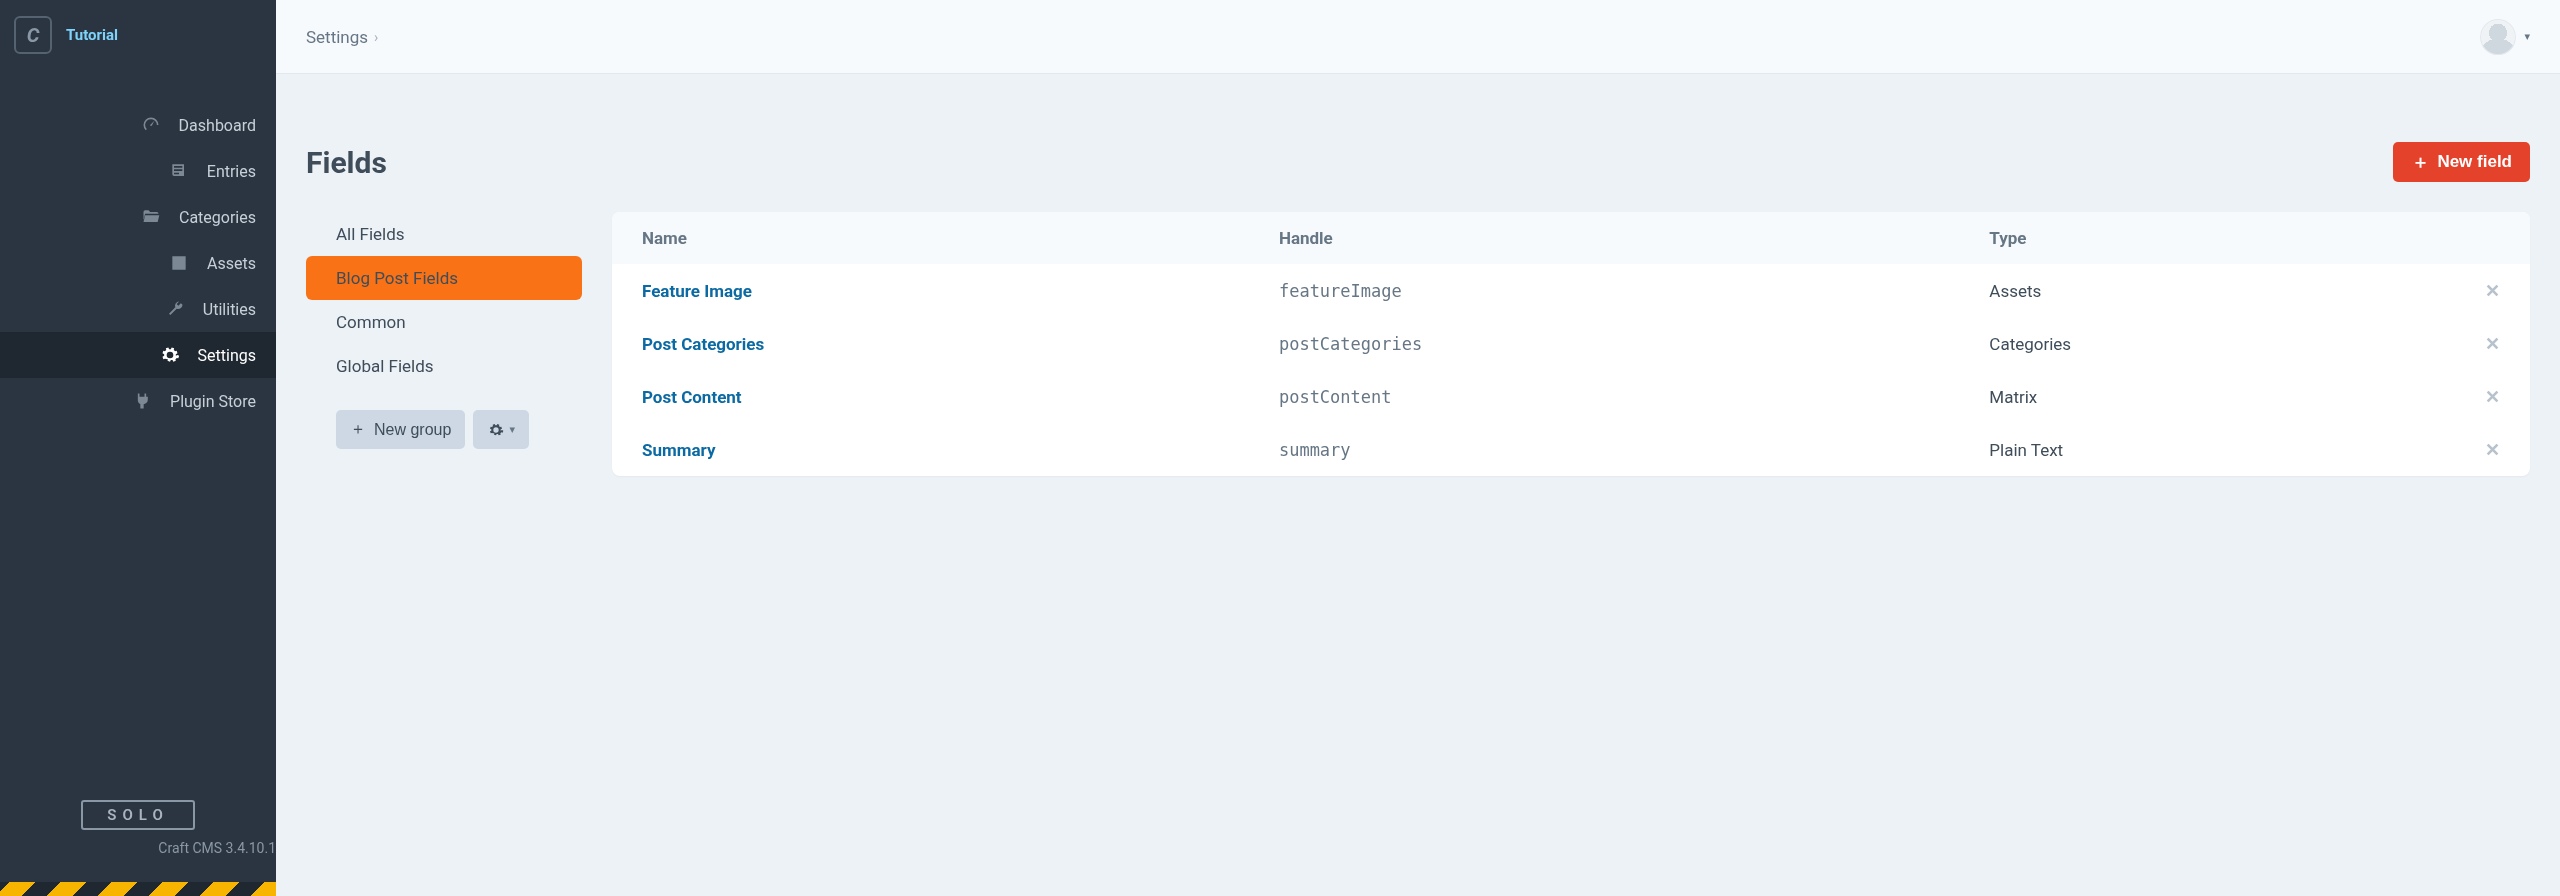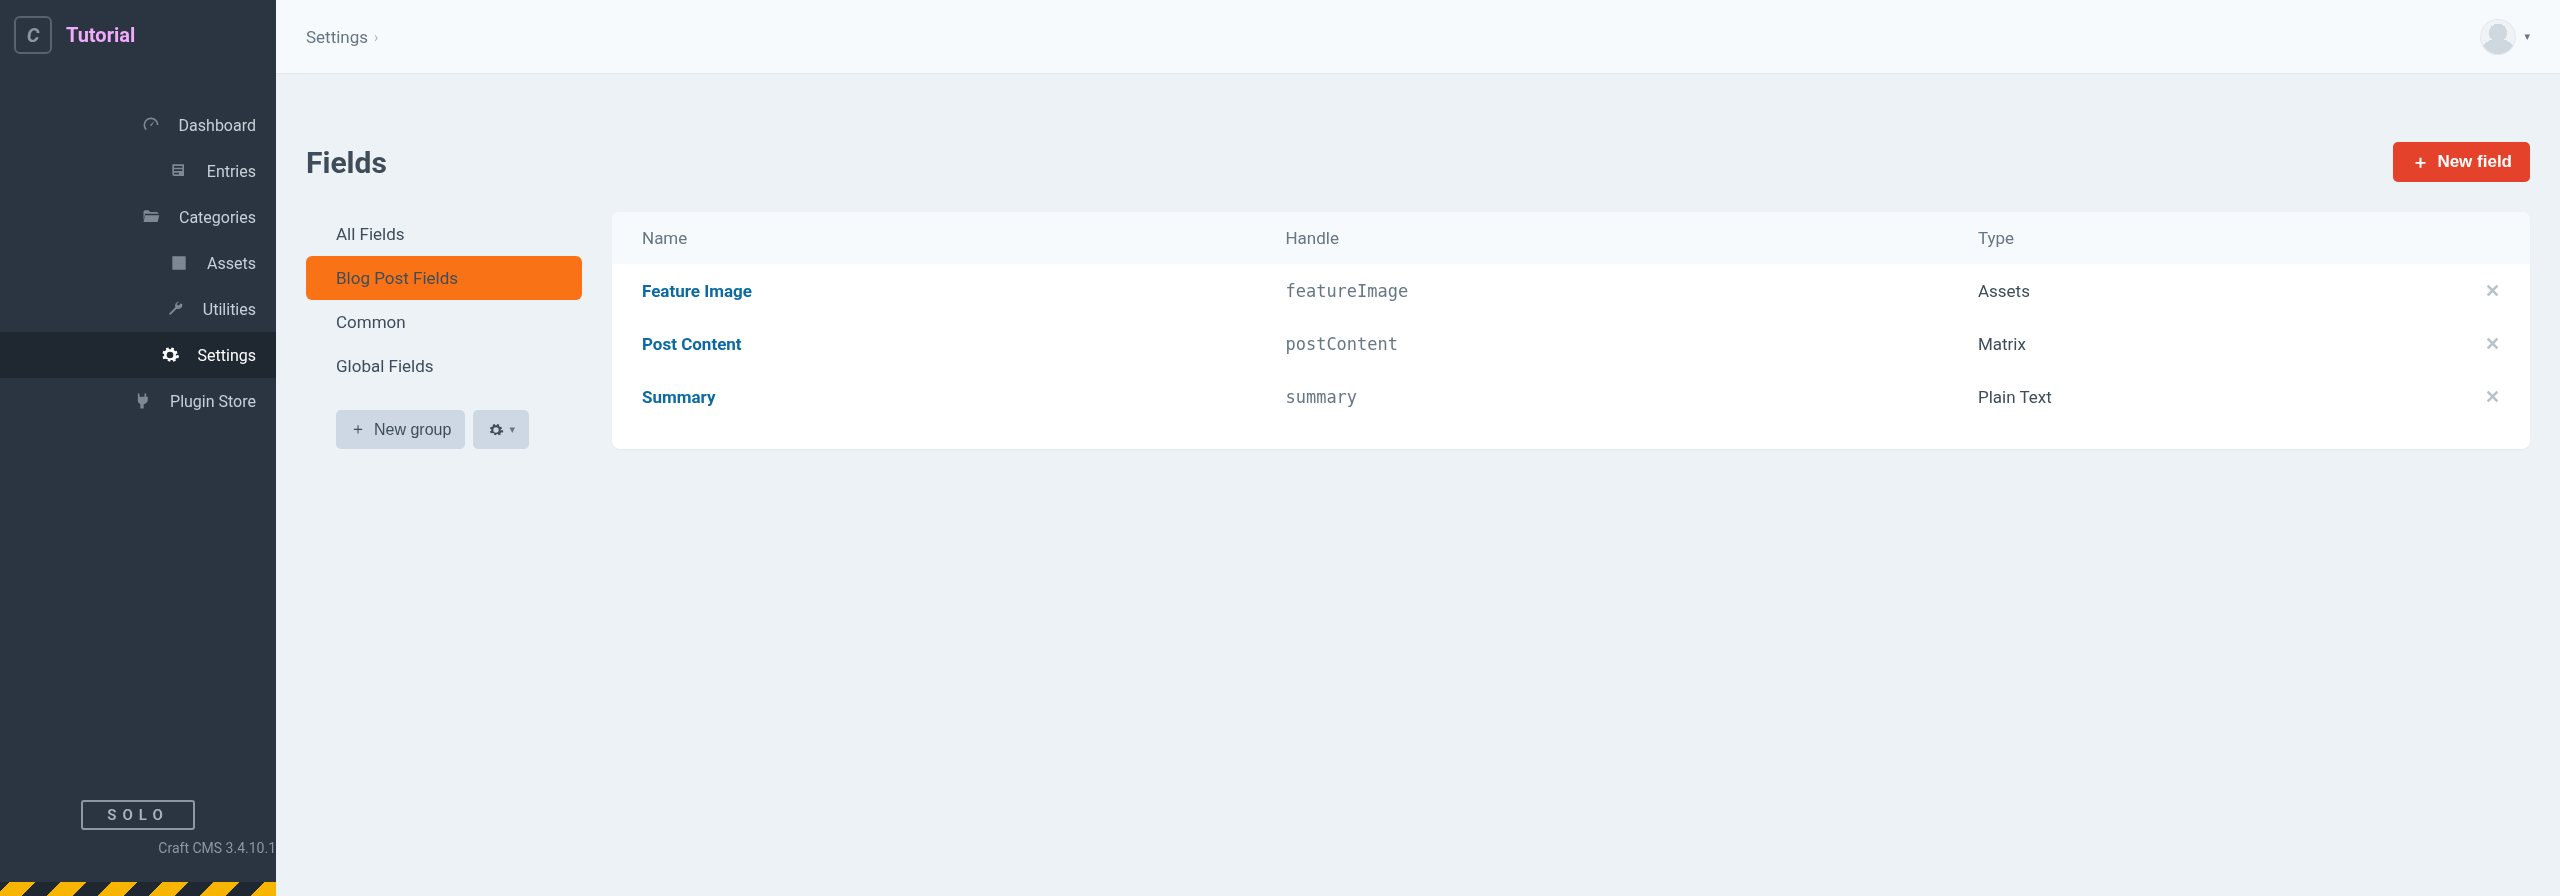--- a/index.html
+++ b/index.html
@@ -35,21 +35,21 @@
 .logo-box {
   width: 38px; height: 38px;
   border: 2px solid #556270;
   border-radius: 6px;
   display: flex; align-items: center; justify-content: center;
   color: #8a97a5;
   font-weight: 700;
   font-style: italic;
   font-size: 20px;
 }
-.site-name { color: #f0abfc; font-weight: 700; font-size: 20px; }
+.site-name { color: #7dd3fc; font-weight: 700; font-size: 15px; }
 .nav { padding-top: 30px; }
 .nav-item {
   display: flex; align-items: center;
   gap: 16px;
   padding: 11px 20px;
   font-size: 16px;
   color: #c7d0d9;
   cursor: pointer;
   justify-content: flex-end;
 }
@@ -125,21 +125,21 @@
 }
 .btn-icon-only { width:56px; justify-content:center; gap:6px;}
 .panel {
   flex:1;
   background:#fff; border-radius:8px; overflow:hidden;
   box-shadow: 0 1px 2px rgba(20,30,40,.04);
 }
 .thead { background:#f7fafc; }
 table { width:100%; border-collapse:collapse; }
 th, td { text-align:left; padding: 16px 30px; font-size:17px; }
-th { color:#667685; font-weight:400; }
+th { color:#667685; font-weight:700; }
 th:first-child,td:first-child{ padding-left:30px;}
 td.name a { color:#0b69a3; font-weight:700; text-decoration:none;}
 td.handle { font-family: ui-monospace,SFMono-Regular,Menlo,Consolas,monospace; color:#667685;}
 td.type { color:#3f4d5a; }
 td.actions { width:60px; text-align:right; color:#b8c2cc; }
 td.actions .x { cursor:pointer; font-weight:700; font-size:18px;}
 .chev-down { font-size:11px; color:#667685; }
 svg { display:block; }
 </style>
 </head>
@@ -272,20 +272,26 @@
               </tr>
             </thead>
             <tbody>
               <tr>
                 <td class="name"><a href="#">Feature Image</a></td>
                 <td class="handle">featureImage</td>
                 <td class="type">Assets</td>
                 <td class="actions"><span class="x">✕</span></td>
               </tr>
               <tr>
+                <td class="name"><a href="#">Post Categories</a></td>
+                <td class="handle">postCategories</td>
+                <td class="type">Categories</td>
+                <td class="actions"><span class="x">✕</span></td>
+              </tr>
+              <tr>
                 <td class="name"><a href="#">Post Content</a></td>
                 <td class="handle">postContent</td>
                 <td class="type">Matrix</td>
                 <td class="actions"><span class="x">✕</span></td>
               </tr>
               <tr>
                 <td class="name"><a href="#">Summary</a></td>
                 <td class="handle">summary</td>
                 <td class="type">Plain Text</td>
                 <td class="actions"><span class="x">✕</span></td>

